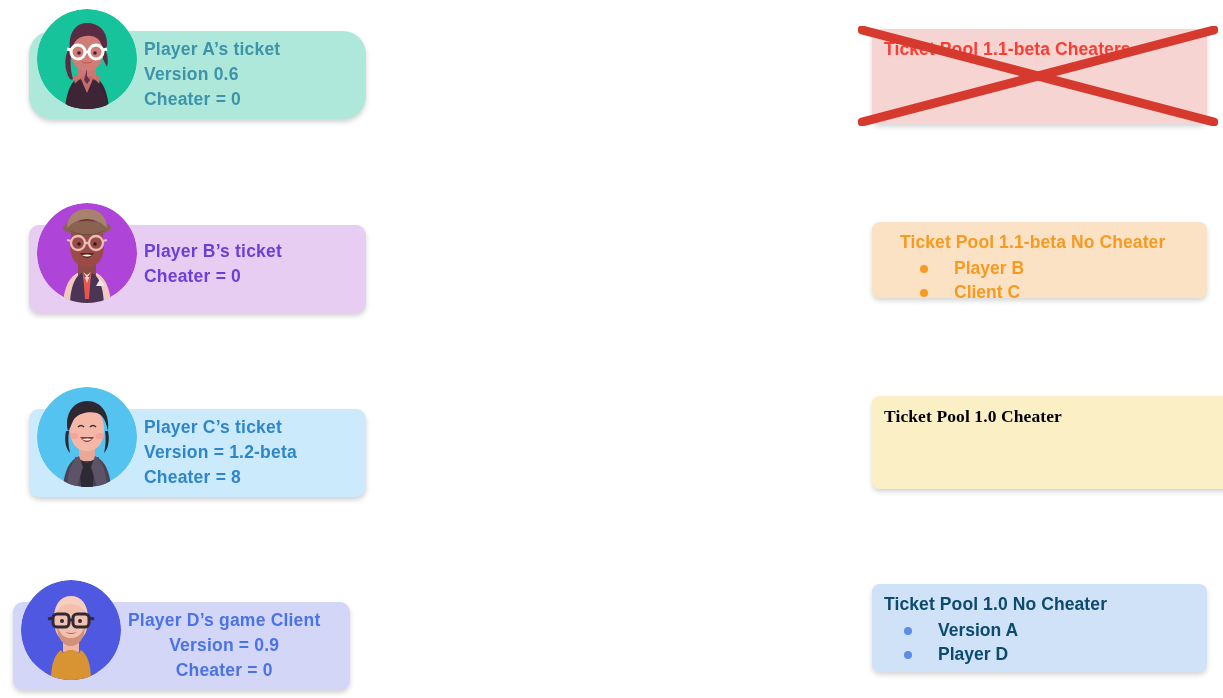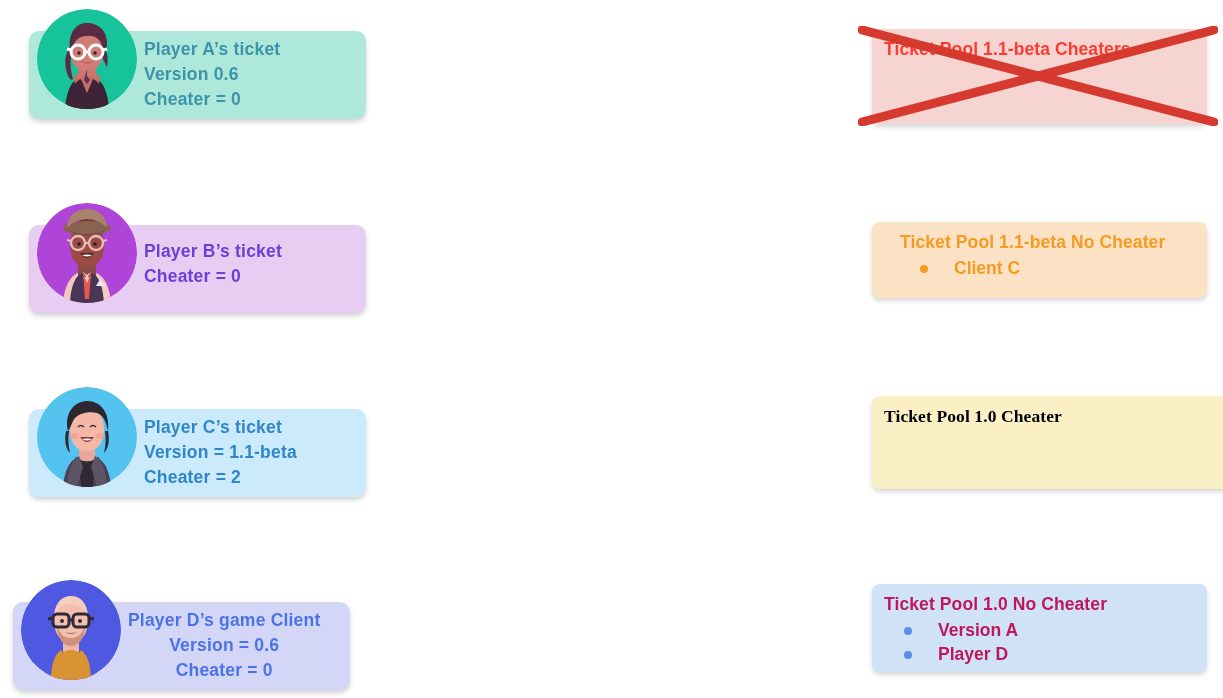--- a/index.html
+++ b/index.html
@@ -77,21 +77,21 @@
 
   
   .x-overlay{position:absolute;pointer-events:none;}
   .x-overlay svg{display:block;}
 </style>
 </head>
 <body>
 
 <div class="stage">
 
-  <div class="player-card" id="card-a" style="left: 29px; top: 31px; background: rgb(174, 232, 219);">
+  <div class="player-card" id="card-a" style="left: 29px; top: 31px; background: rgb(174, 232, 219); border-radius: 23px;">
     <div class="avatar">
       <svg viewBox="0 0 100 100" xmlns="http://www.w3.org/2000/svg">
         <circle cx="50" cy="50" r="50" fill="#17C39A"></circle>
         <g>
           <path d="M28 100 C30 74 40 66 50 66 C60 66 70 74 72 100 Z" fill="#3A2233"></path>
           <path d="M37 66 C37 80 42 86 50 86 C58 86 63 80 63 66 Z" fill="#CC6E6A"></path>
           <path d="M41 60 h18 v14 h-18 z" fill="#CF7672"></path>
           <ellipse cx="50" cy="74" rx="11" ry="7" fill="#C96B68"></ellipse>
           <path d="M30 100 C31 80 39 72 44 70 L50 84 L56 70 C61 72 69 80 70 100 Z" fill="#3E2437"></path>
           <path d="M50 62 C62 62 66 52 66 42 C66 28 59 20 50 20 C41 20 34 28 34 42 C34 52 38 62 50 62Z" fill="#D07D78"></path>
@@ -174,22 +174,22 @@
           <path d="M53 40 q3 -3 6 0" fill="none" stroke="#3A2F38" stroke-width="1.6"></path>
           <ellipse cx="37" cy="49" rx="4.5" ry="3" fill="#F59B94" opacity=".7"></ellipse>
           <ellipse cx="63" cy="49" rx="4.5" ry="3" fill="#F59B94" opacity=".7"></ellipse>
           <path d="M43 50 Q50 60 57 50 Z" fill="#8E3B3C"></path>
           <path d="M45 52 Q50 55 55 52 Q50 51 45 52Z" fill="#FFFFFF"></path>
         </g>
       </svg>
     </div>
     <div class="card-text" style="color: rgb(47, 134, 201);">
       <span class="line">Player C’s ticket</span>
-      <span class="line">Version = 1.1-beta</span>
-      <span class="line">Cheater = 2</span>
+      <span class="line">Version = 1.2-beta</span>
+      <span class="line">Cheater = 8</span>
     </div>
   </div>
 
   <div class="player-card" id="card-d" style="left: 13px; top: 602px; background: rgb(212, 214, 247); text-align: center;">
     <div class="avatar">
       <svg viewBox="0 0 100 100" xmlns="http://www.w3.org/2000/svg">
         <circle cx="50" cy="50" r="50" fill="#4E58E0"></circle>
         <g>
           <path d="M22 100 C24 76 36 66 50 66 C64 66 76 76 78 100 Z" fill="#4E58E0"></path>
           <path d="M42 58 h16 v14 h-16 z" fill="#EFB6A8"></path>
@@ -207,51 +207,55 @@
             <rect x="52" y="34" width="16" height="13" rx="4"></rect>
             <path d="M48 40 h4"></path>
             <path d="M32 38 l-5 1"></path>
             <path d="M68 38 l5 1"></path>
           </g>
         </g>
       </svg>
     </div>
     <div class="card-text" style="color: rgb(74, 115, 232);">
       <span class="line">Player D’s game Client</span>
-      <span class="line">Version = 0.6</span>
+      <span class="line">Version = 0.9</span>
       <span class="line">Cheater = 0</span>
     </div>
   </div>
 
   <div class="pool-box" id="pool-red" style="left: 872px; top: 29px; width: 335px; height: 95px; background: rgb(246, 212, 210); color: rgb(255, 59, 48);">
     <div class="pool-title">Ticket Pool 1.1-beta Cheaters</div>
   </div>
   <div class="x-overlay" style="left:858px;top:26px;width:360px;height:100px;">
     <svg width="360" height="100" viewBox="0 0 360 100" xmlns="http://www.w3.org/2000/svg">
       <line x1="4" y1="4" x2="356" y2="96" stroke="#D6392D" stroke-width="9" stroke-linecap="round"></line>
       <line x1="356" y1="4" x2="4" y2="96" stroke="#D6392D" stroke-width="9" stroke-linecap="round"></line>
     </svg>
   </div>
 
   <div class="pool-box" id="pool-orange" style="left: 872px; top: 222px; width: 335px; height: 76px; background: rgb(251, 226, 196); color: rgb(247, 154, 33); padding-left: 28px;">
     <div class="pool-title">Ticket Pool 1.1-beta No Cheater</div>
     <ul class="pool-list">
       <li>
         <span class="bullet" style="background: rgb(247, 154, 33);"></span>
+        <span>Player B</span>
+      </li>
+      <li>
+        <span class="bullet" style="background: rgb(247, 154, 33);"></span>
         <span>Client C</span>
       </li>
     </ul>
   </div>
 
   <div class="pool-box" id="pool-yellow" style="left: 872px; top: 396px; width: 362px; height: 93px; background: rgb(251, 239, 198); color: #000000; font-family: Liberation Serif, serif;">
     <div class="pool-title">Ticket Pool 1.0 Cheater</div>
     <ul class="pool-list"></ul>
   </div>
 
-  <div class="pool-box" id="pool-blue" style="left: 872px; top: 584px; width: 335px; height: 88px; background: rgb(207, 226, 247); color: #be185d;">
+  <div class="pool-box" id="pool-blue" style="left: 872px; top: 584px; width: 335px; height: 88px; background: rgb(207, 226, 247); color: #0c4a6e;">
     <div class="pool-title">Ticket Pool 1.0 No Cheater</div>
     <ul class="pool-list">
       <li>
         <span class="bullet" style="background: rgb(91, 141, 232);"></span>
         <span>Version A</span>
       </li>
       <li>
         <span class="bullet" style="background: rgb(91, 141, 232);"></span>
         <span>Player D</span>
       </li>

